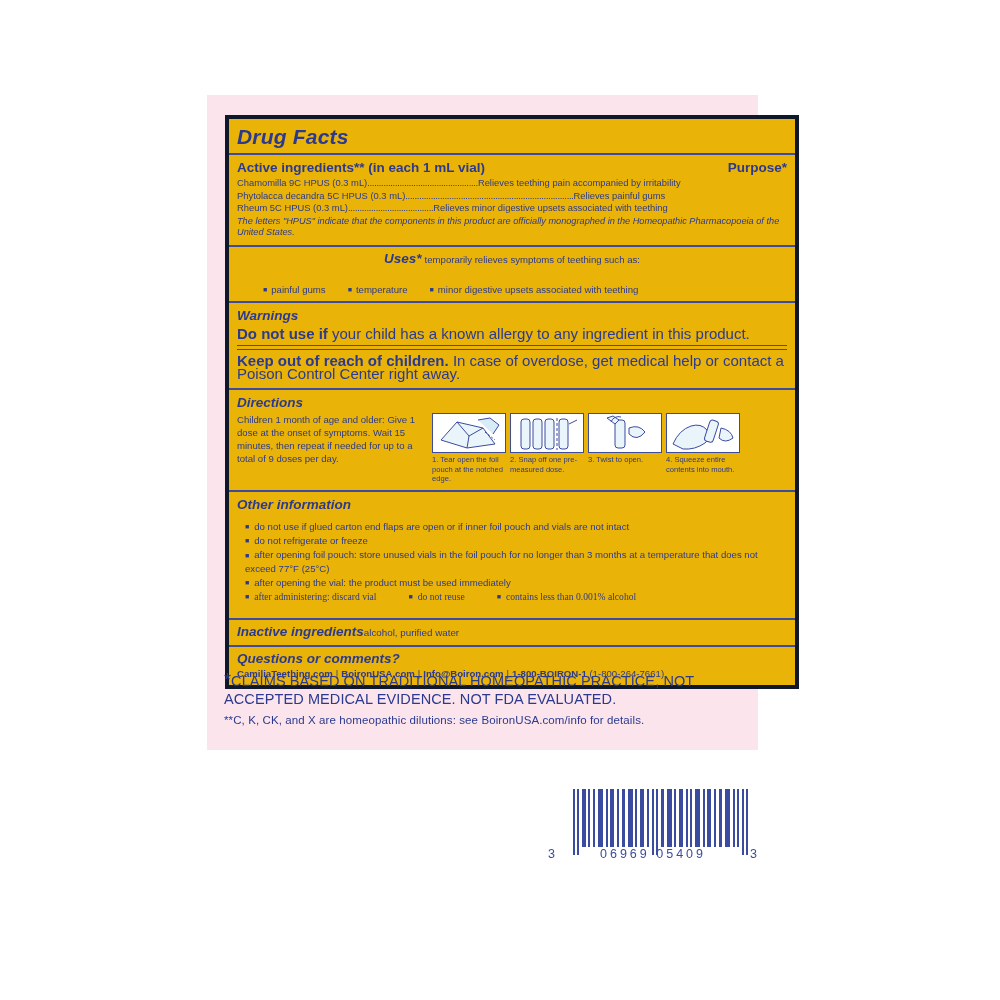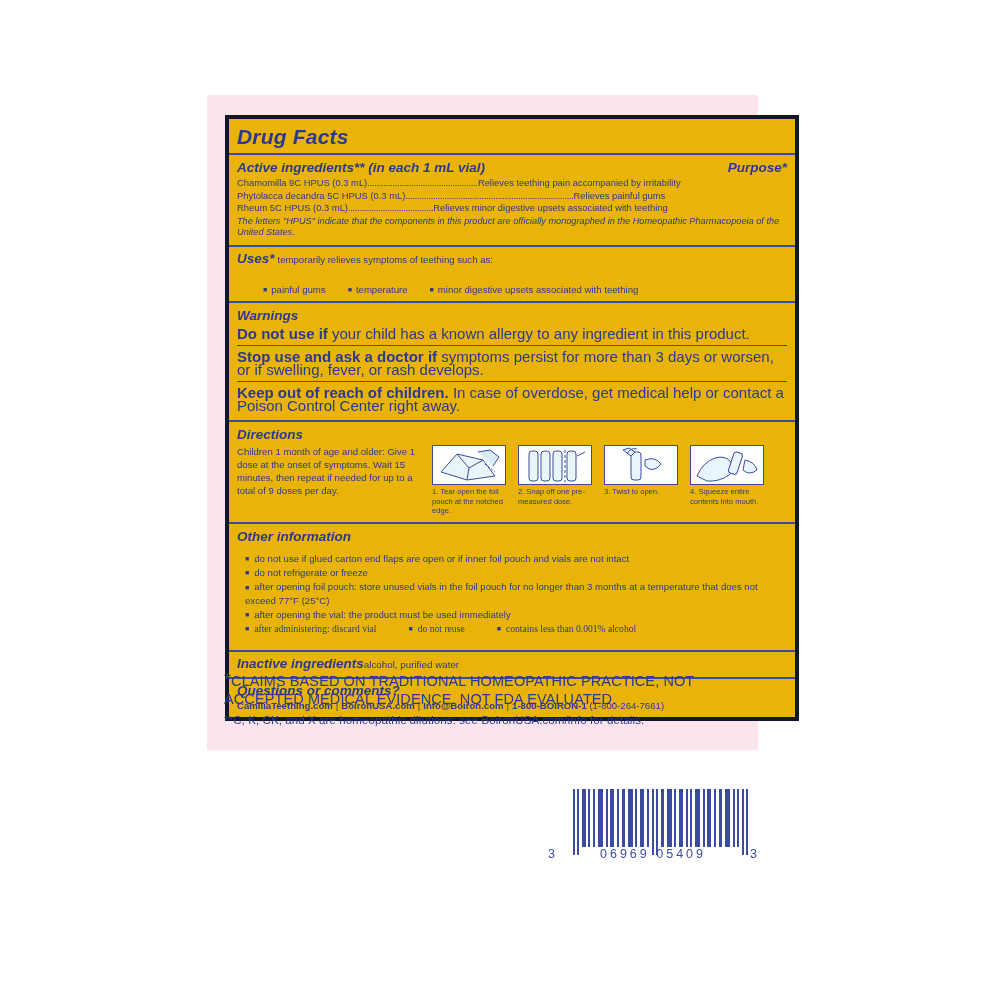--- a/index.html
+++ b/index.html
@@ -52,21 +52,20 @@
     font-size: 13.5px;
     font-style: italic;
     font-weight: bold;
     margin: 1px 0 3px 0;
   }
   .row-head {
     display: flex;
     justify-content: space-between;
     align-items: baseline;
     font-size: 13.5px;
-    font-style: italic;
     font-weight: bold;
     margin: 1px 0 2px 0;
   }
   .ing-line {
     font-size: 9.4px;
     line-height: 12.5px;
     white-space: nowrap;
     overflow: hidden;
   }
   .ing-line .dots { letter-spacing: -0.3px; }
@@ -88,20 +87,21 @@
     content: "\25A0";
     font-size: 7px;
     vertical-align: middle;
     margin-right: 4px;
   }
   .uses-line {
     font-size: 9.6px;
     display: flex;
     align-items: baseline;
     gap: 3px;
+    justify-content: center;
   }
   .uses-head {
     font-size: 13.5px;
     font-style: italic;
     font-weight: bold;
   }
   .warn-line {
     font-size: 15px;
     line-height: 12.5px;
     padding: 2px 0;
@@ -111,21 +111,21 @@
     gap: 10px;
   }
   .dir-text {
     font-size: 9.6px;
     line-height: 13px;
     width: 185px;
     flex: none;
   }
   .steps {
     display: flex;
-    gap: 12px;
+    gap: 4px;
     flex: 1;
   }
   .step { width: 74px; }
   .step-img {
     width: 74px;
     height: 40px;
     border: 1px solid #3b4ba0;
     background: #ffffff;
     box-sizing: border-box;
     position: relative;
@@ -251,24 +251,20 @@
       </div>
     </div>
 
     <div class="sect">
       <div class="sect-head">Warnings</div>
       <div class="warn-line">
         <span class="bold">Do not use if</span>
         <span>your child has a known allergy to any ingredient in this product.</span>
       </div>
       <div class="thin-sep"></div>
-      <div class="warn-line">
-        <span class="bold">Stop use and ask a doctor if</span>
-        <span>symptoms persist for more than 3 days or worsen, or if swelling, fever, or rash develops.</span>
-      </div>
       <div class="thin-sep"></div>
       <div class="warn-line">
         <span class="bold">Keep out of reach of children.</span>
         <span>In case of overdose, get medical help or contact a Poison Control Center right away.</span>
       </div>
     </div>
 
     <div class="sect">
       <div class="sect-head">Directions</div>
       <div class="dir-wrap">

